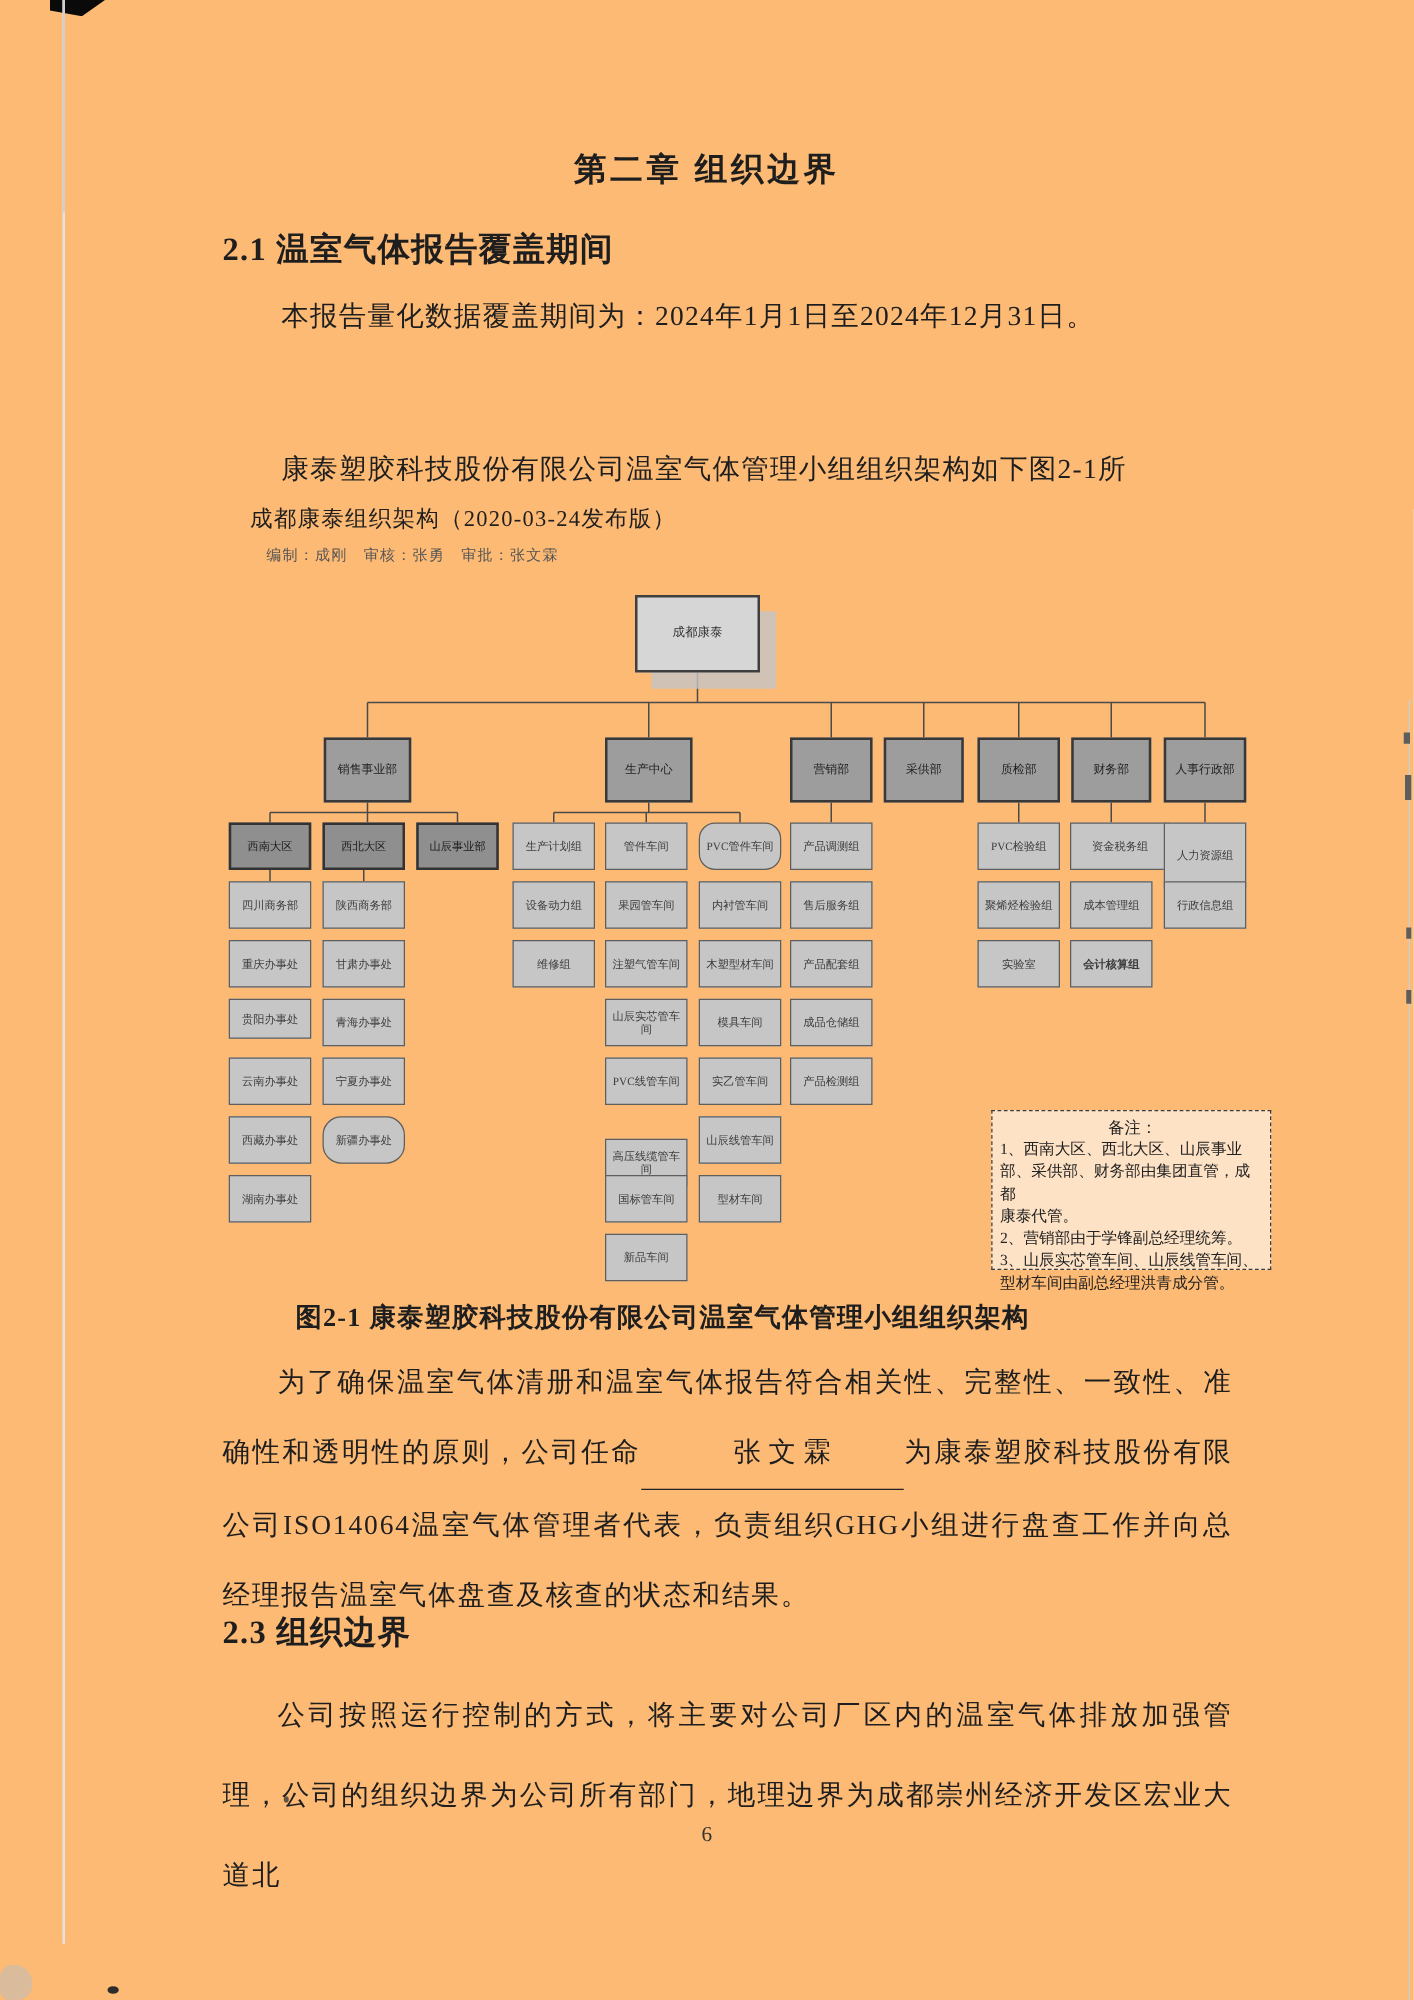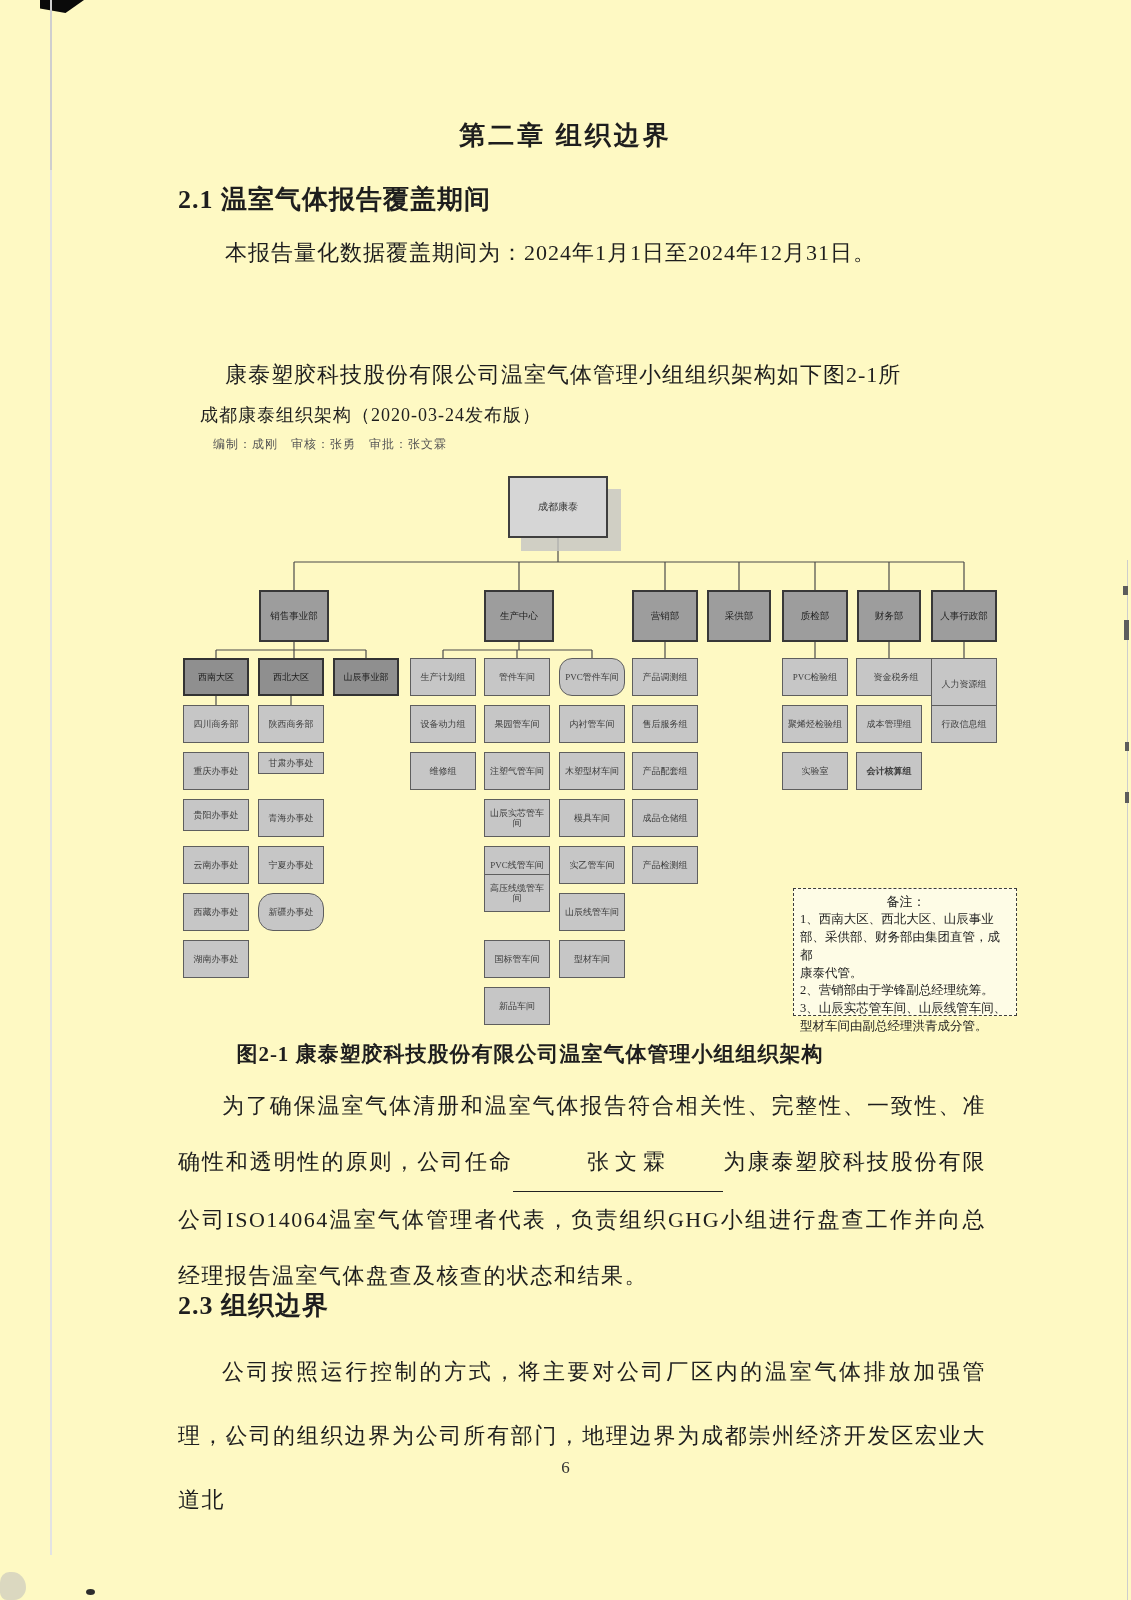--- a/index.html
+++ b/index.html
@@ -1,18 +1,18 @@
 <!DOCTYPE html>
 <html><head>
 <meta charset="utf-8">
 <style>
   html,body{margin:0;padding:0;background:#e8e8e8;}
   .page{
     position:relative; width:1131px; height:1600px; margin:0 auto;
-    background:#fef9c3; overflow:hidden;
+    background:#fdba74; overflow:hidden;
     font-family:"Liberation Serif","DejaVu Serif",serif; color:#1e1e1e;
   }
   .abs{position:absolute;}
   
   .fold-line{left:50px; top:0; width:2px; height:1555px; background:#e3e3e3;}
   .fold-line-top{left:50px; top:0; width:2px; height:170px; background:#cfcfcf;}
   .corner-wedge{left:40px; top:0; width:44px; height:13px; background:#0a0a0a;
     clip-path:polygon(0 0,100% 0,58% 100%,0 65%);}
   .right-line{left:1127px; top:560px; width:1px; height:1040px; background:#cdcdcd;}
   .tick{background:#5d5d5d;}
@@ -119,37 +119,37 @@
     <div class="obox dkr" style="left:183px;top:198px;width:66px;height:38px;">西南大区</div>
     <div class="obox" style="left:183px;top:245px;width:66px;height:38px;">四川商务部</div>
     <div class="obox" style="left:183px;top:292px;width:66px;height:38px;">重庆办事处</div>
     <div class="obox" style="left:183px;top:339px;width:66px;height:32px;">贵阳办事处</div>
     <div class="obox" style="left:183px;top:386px;width:66px;height:38px;">云南办事处</div>
     <div class="obox" style="left:183px;top:433px;width:66px;height:38px;">西藏办事处</div>
     <div class="obox" style="left:183px;top:480px;width:66px;height:38px;">湖南办事处</div>
 
     <div class="obox dkr" style="left:258px;top:198px;width:66px;height:38px;">西北大区</div>
     <div class="obox" style="left:258px;top:245px;width:66px;height:38px;">陕西商务部</div>
-    <div class="obox" style="left:258px;top:292px;width:66px;height:22px;">甘肃办事处</div>
+    <div class="obox" style="left:258px;top:292px;width:66px;height:38px;">甘肃办事处</div>
     <div class="obox" style="left:258px;top:339px;width:66px;height:38px;">青海办事处</div>
     <div class="obox" style="left:258px;top:386px;width:66px;height:38px;">宁夏办事处</div>
     <div class="obox" style="left:258px;top:433px;width:66px;height:38px;border-radius:15px;">新疆办事处</div>
 
     <div class="obox dkr" style="left:333px;top:198px;width:66px;height:38px;">山辰事业部</div>
 
     <div class="obox" style="left:410px;top:198px;width:66px;height:38px;">生产计划组</div>
     <div class="obox" style="left:410px;top:245px;width:66px;height:38px;">设备动力组</div>
     <div class="obox" style="left:410px;top:292px;width:66px;height:38px;">维修组</div>
 
     <div class="obox" style="left:484px;top:198px;width:66px;height:38px;">管件车间</div>
     <div class="obox" style="left:484px;top:245px;width:66px;height:38px;">果园管车间</div>
     <div class="obox" style="left:484px;top:292px;width:66px;height:38px;">注塑气管车间</div>
     <div class="obox" style="left:484px;top:339px;width:66px;height:38px;">山辰实芯管车间</div>
     <div class="obox" style="left:484px;top:386px;width:66px;height:38px;">PVC线管车间</div>
-    <div class="obox" style="left:484px;top:414px;width:66px;height:38px;">高压线缆管车间</div>
+    <div class="obox" style="left:484px;top:451px;width:66px;height:38px;">高压线缆管车间</div>
     <div class="obox" style="left:484px;top:480px;width:66px;height:38px;">国标管车间</div>
     <div class="obox" style="left:484px;top:527px;width:66px;height:38px;">新品车间</div>
 
     <div class="obox" style="left:559px;top:198px;width:66px;height:38px;border-radius:13px;">PVC管件车间</div>
     <div class="obox" style="left:559px;top:245px;width:66px;height:38px;">内衬管车间</div>
     <div class="obox" style="left:559px;top:292px;width:66px;height:38px;">木塑型材车间</div>
     <div class="obox" style="left:559px;top:339px;width:66px;height:38px;">模具车间</div>
     <div class="obox" style="left:559px;top:386px;width:66px;height:38px;">实乙管车间</div>
     <div class="obox" style="left:559px;top:433px;width:66px;height:38px;">山辰线管车间</div>
     <div class="obox" style="left:559px;top:480px;width:66px;height:38px;">型材车间</div>

